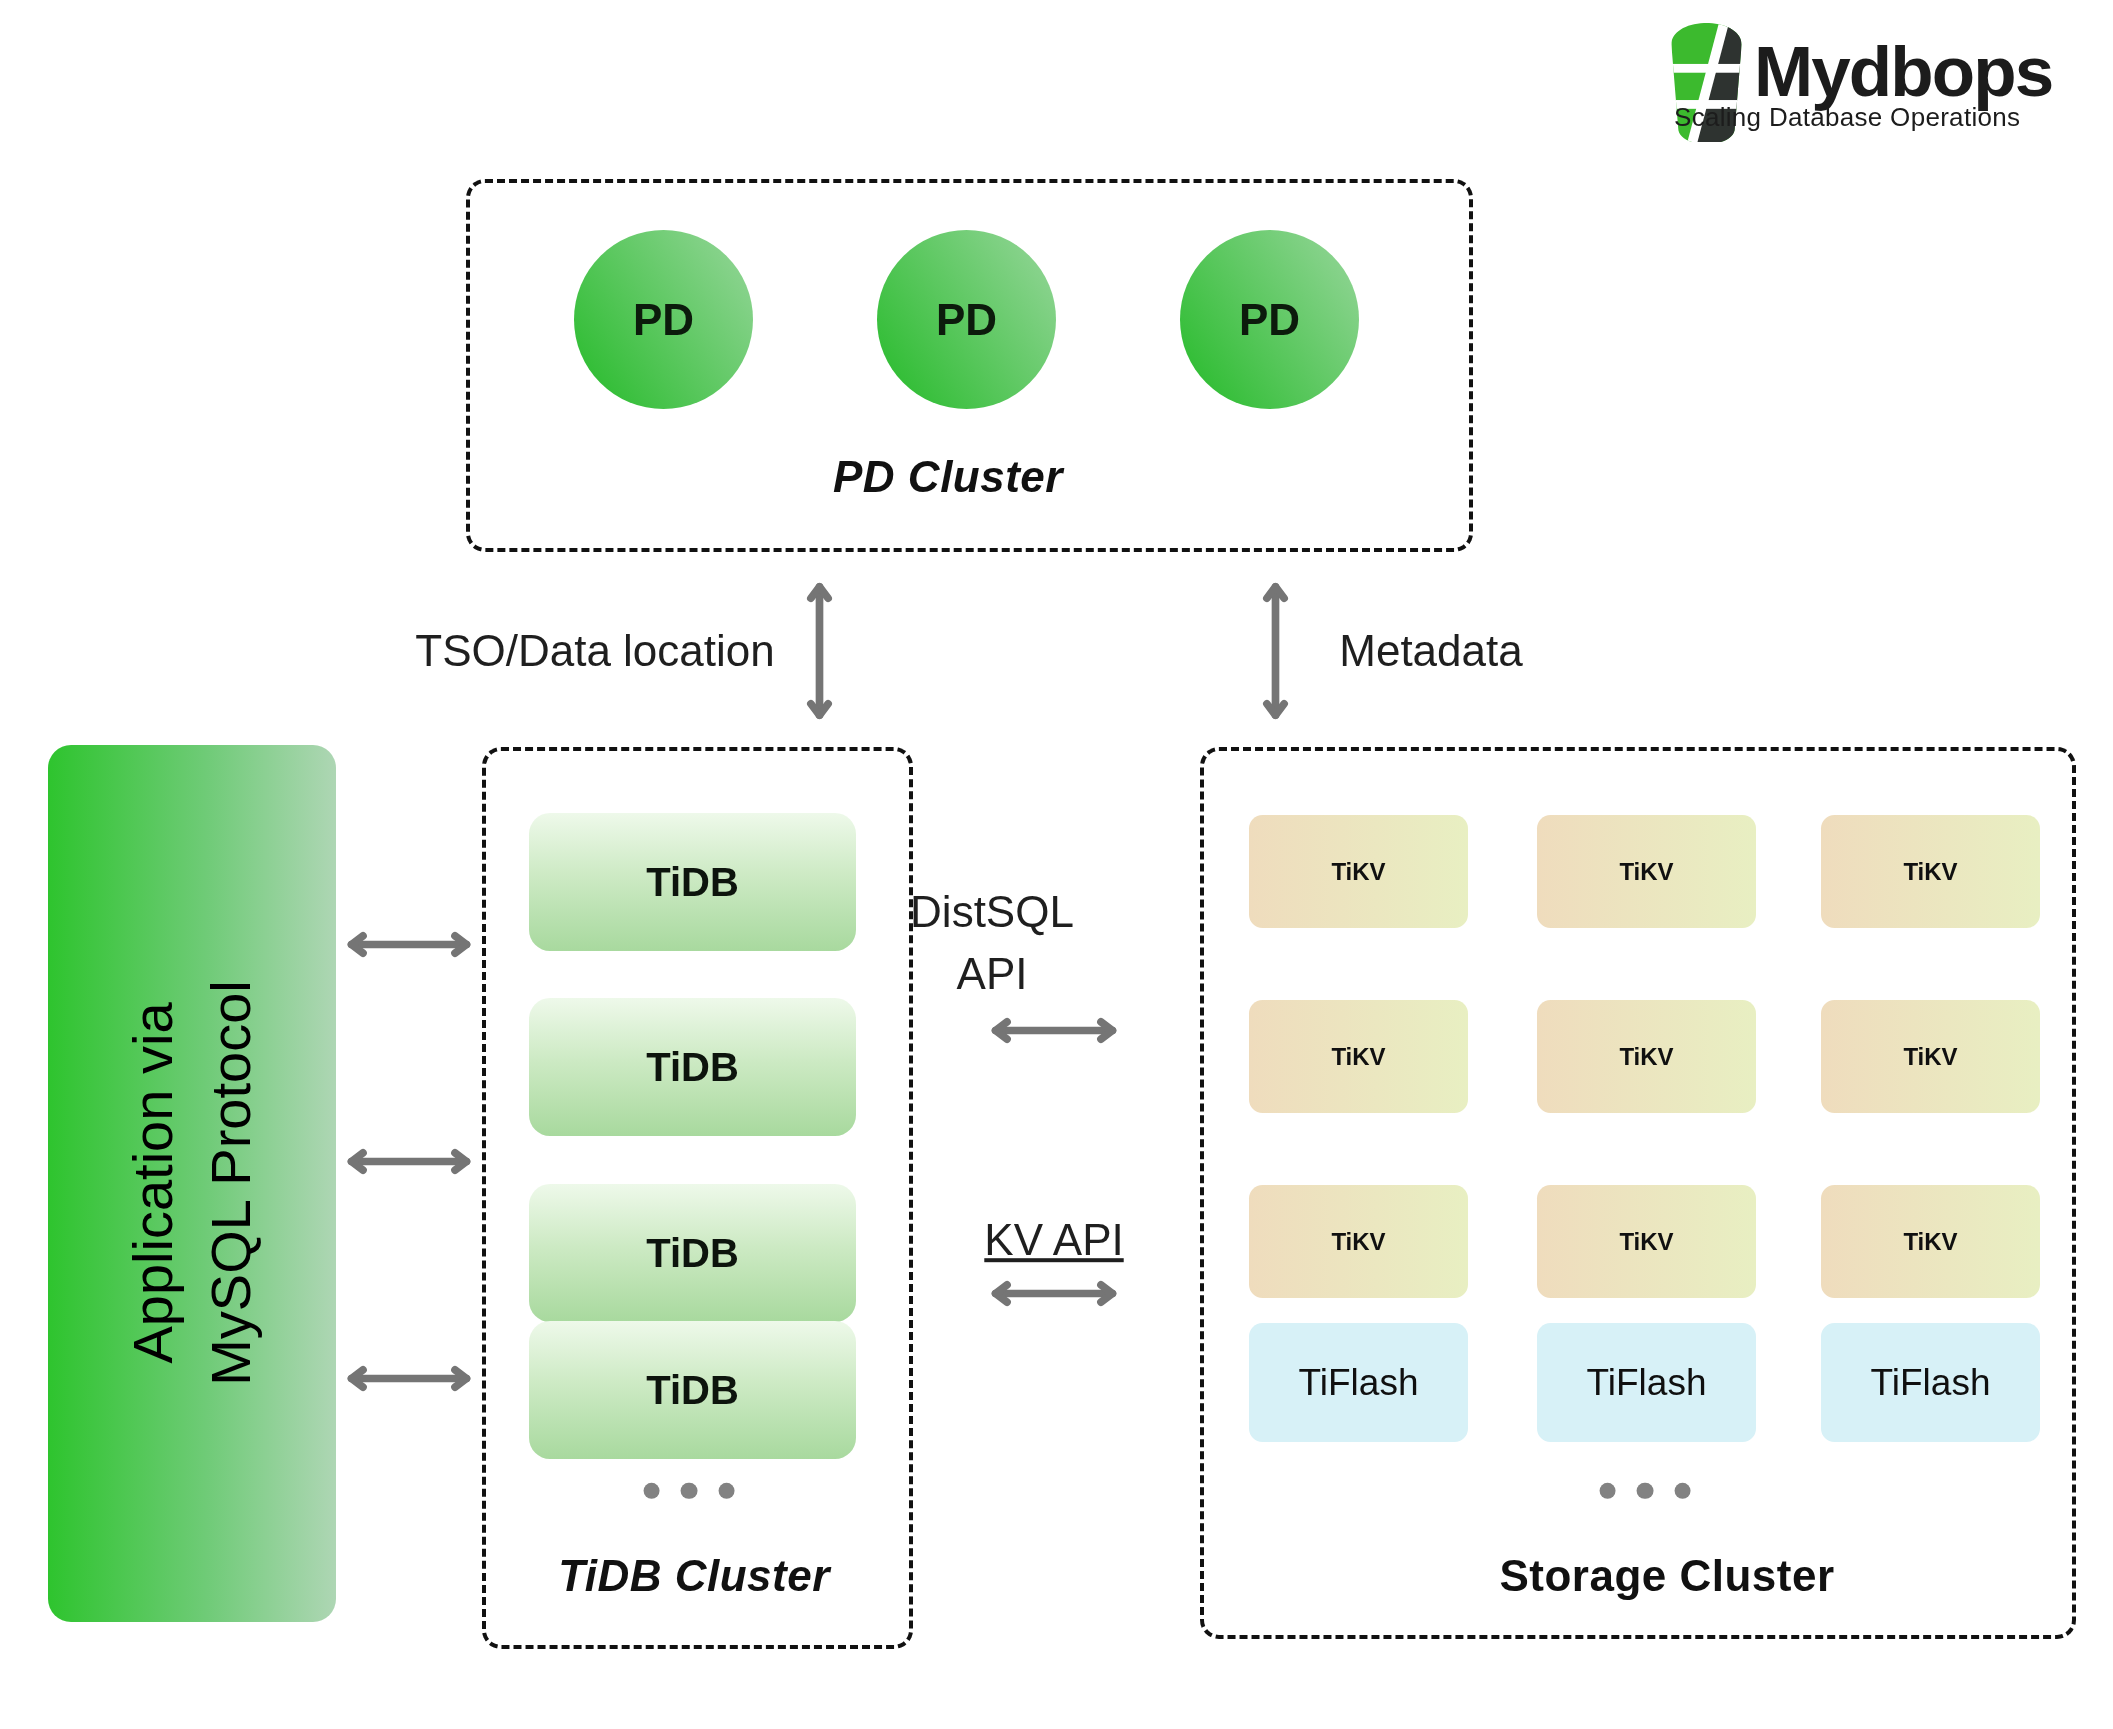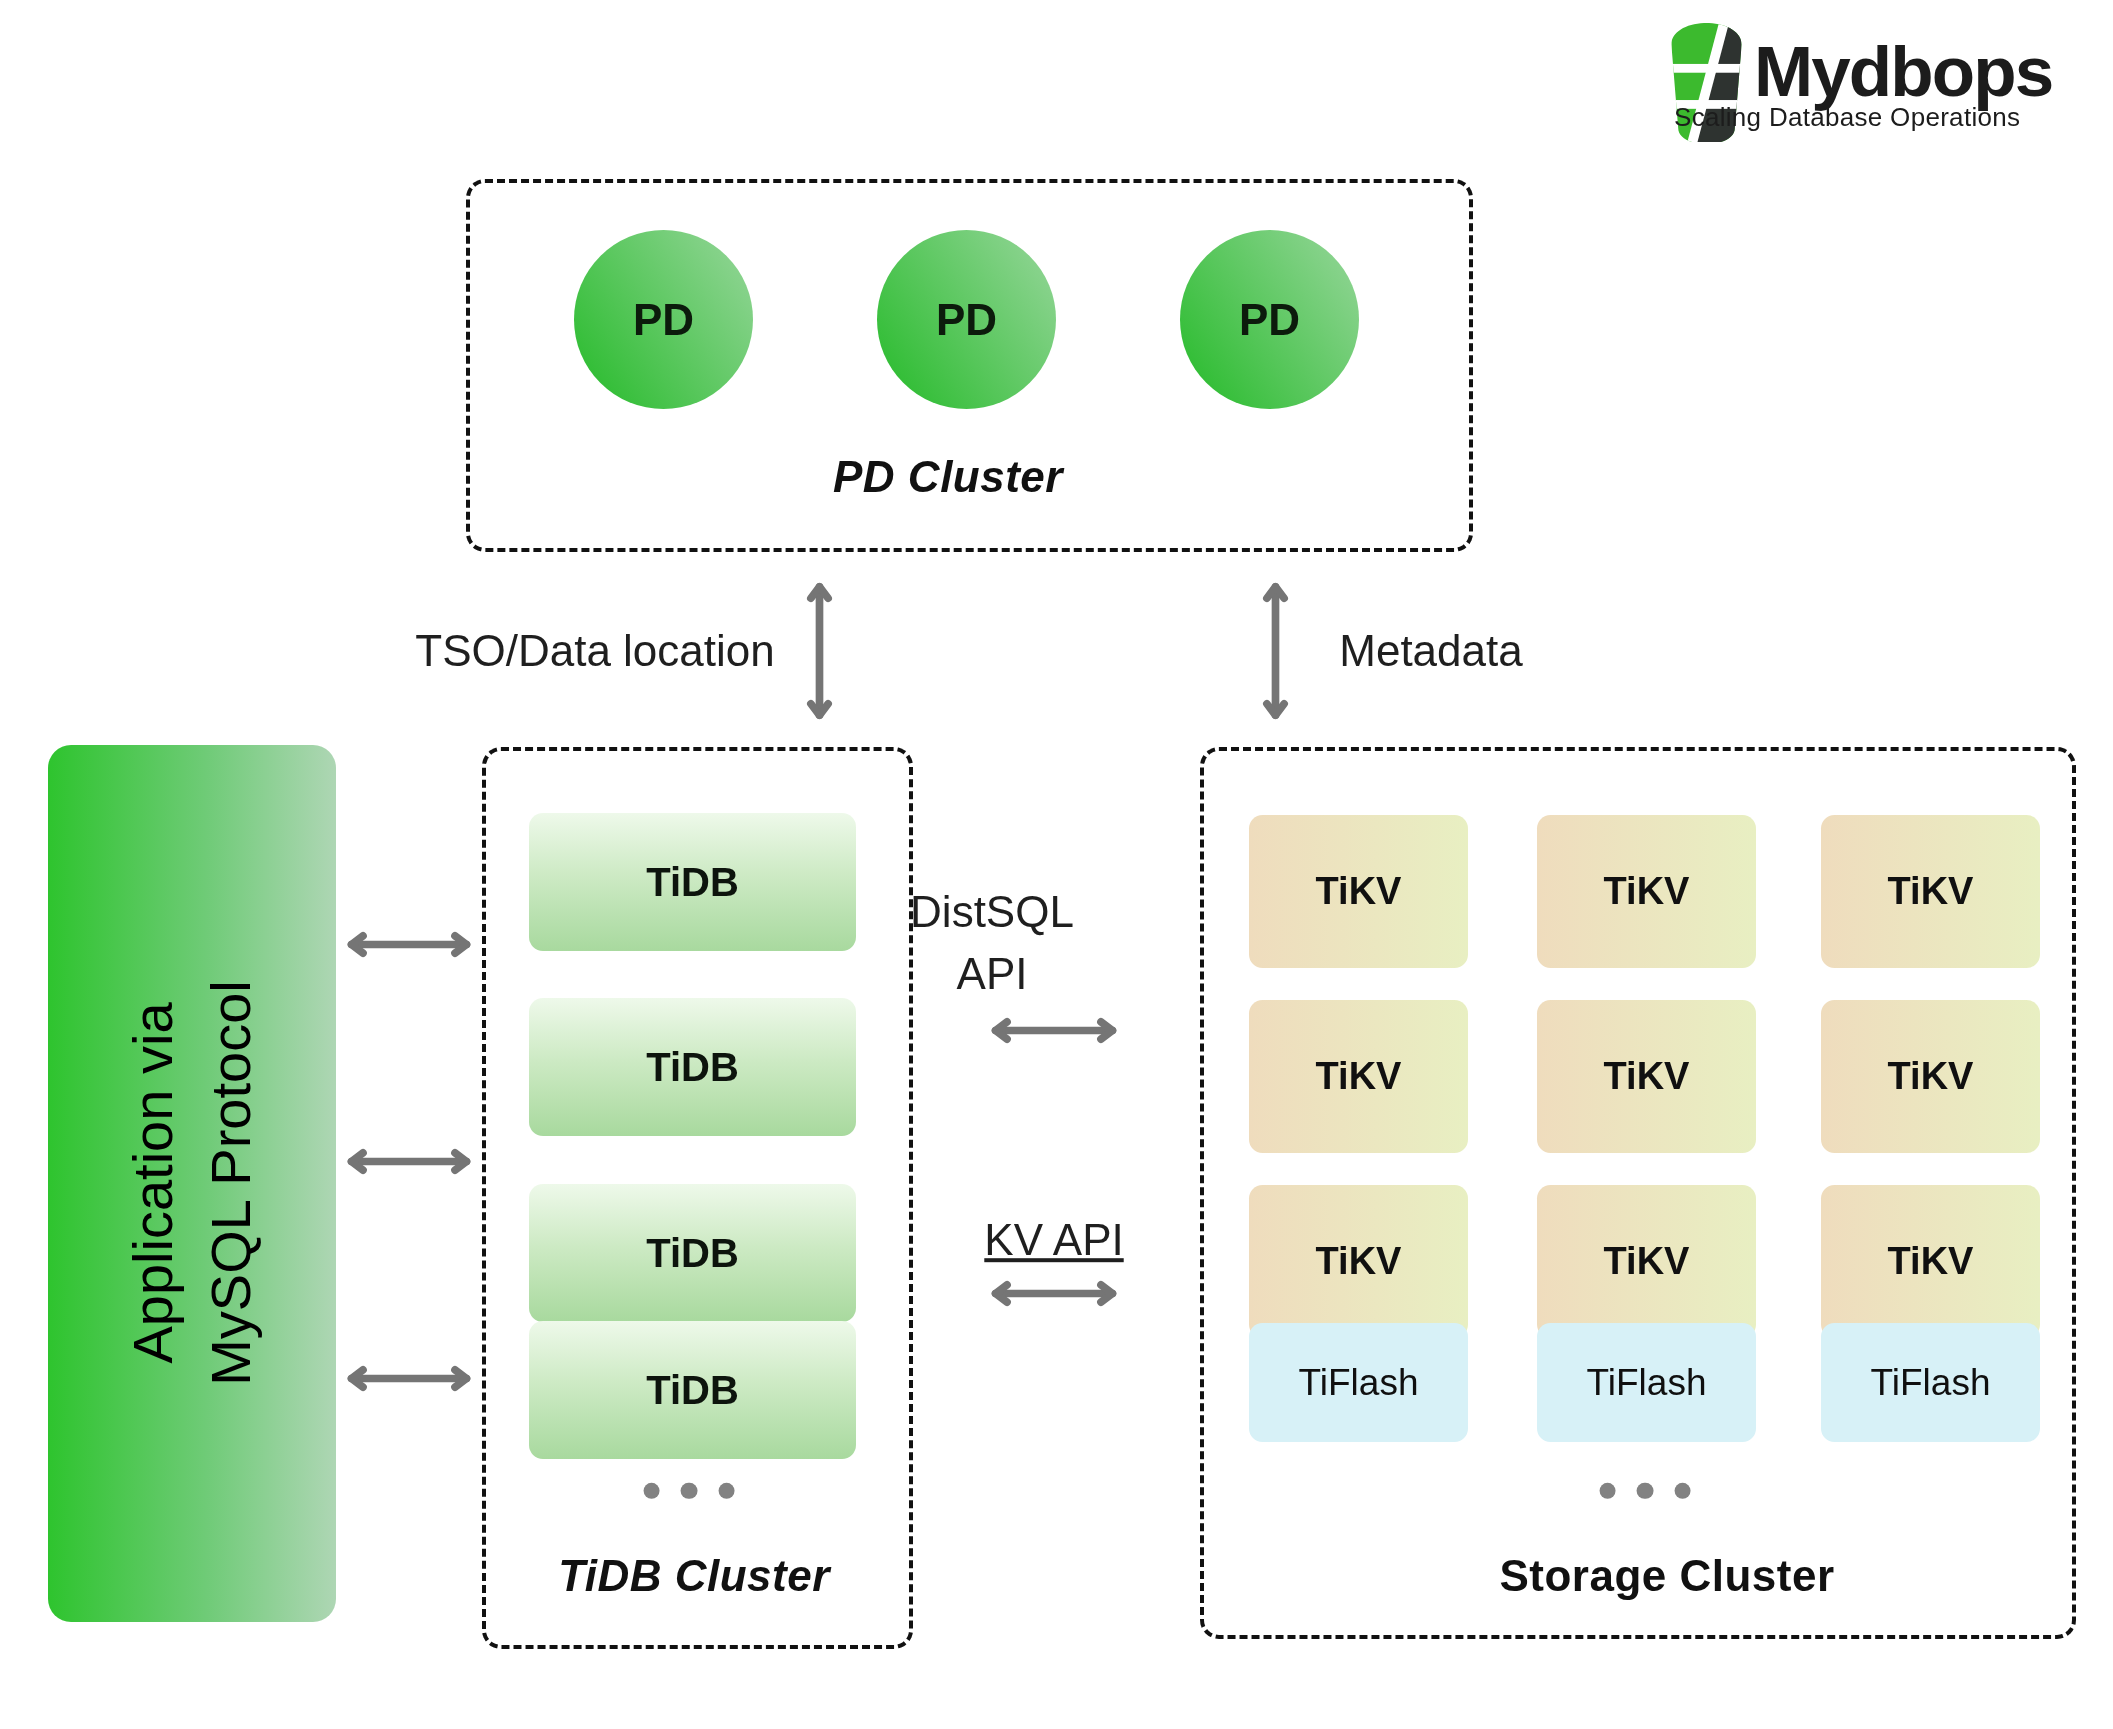--- a/index.html
+++ b/index.html
@@ -14,30 +14,30 @@
   .cluster-label{position:absolute;transform:translate(-50%,-50%);font-size:44px;font-weight:700;
                  color:#111;white-space:nowrap;letter-spacing:0.5px;}
 
   
   .pd-node{position:absolute;width:179px;height:179px;border-radius:50%;
            background:linear-gradient(55deg,#2fbd33 10%,#92d596 95%);
            display:flex;align-items:center;justify-content:center;
            font-size:44px;font-weight:700;color:#0c1b0c;}
 
   
-  .tidb-node{position:absolute;left:529px;width:327px;height:138px;border-radius:14px;
+  .tidb-node{position:absolute;left:529px;width:327px;height:138px;border-radius:21px;
              background:linear-gradient(180deg,#eef9ea 0%,#cdeac4 45%,#a8d99e 100%);
              display:flex;align-items:center;justify-content:center;
              font-size:40px;font-weight:700;color:#0d140d;}
 
   
-  .tikv-node{position:absolute;width:219px;height:153px;border-radius:13.4px;
+  .tikv-node{position:absolute;width:219px;height:113px;border-radius:13.4px;
              background:linear-gradient(90deg,#efdcbd 0%,#e8efc2 100%);
              display:flex;align-items:center;justify-content:center;
-             font-size:38px;font-weight:700;color:#101010;}
+             font-size:24px;font-weight:700;color:#101010;}
 
   
   .tiflash-node{position:absolute;width:219px;height:119px;border-radius:13.4px;
              background:#d7f1f7;
              display:flex;align-items:center;justify-content:center;
              font-size:37px;font-weight:400;color:#101010;}
 
   
   .app-box{position:absolute;left:48px;top:745px;width:288px;height:877px;border-radius:23px;
            background:linear-gradient(90deg,#2ec42e 0%,#6fcb77 55%,#aed6b4 100%);}

